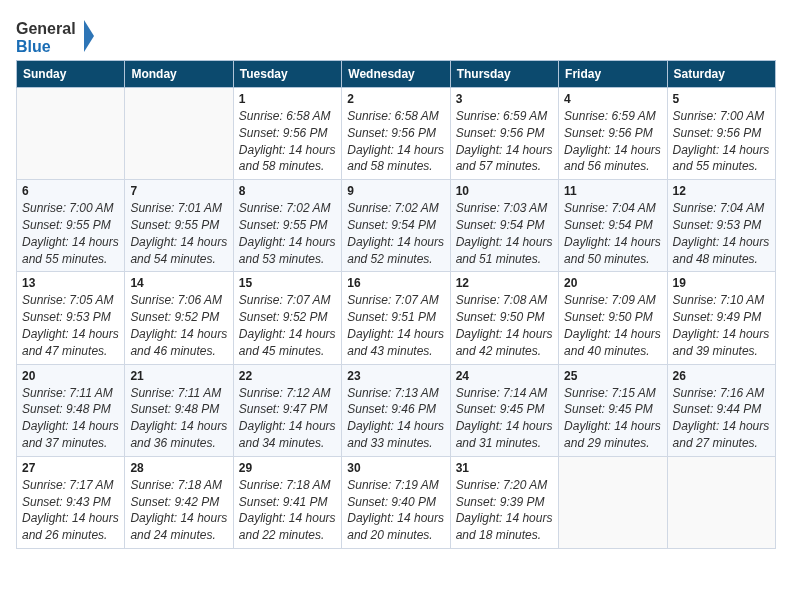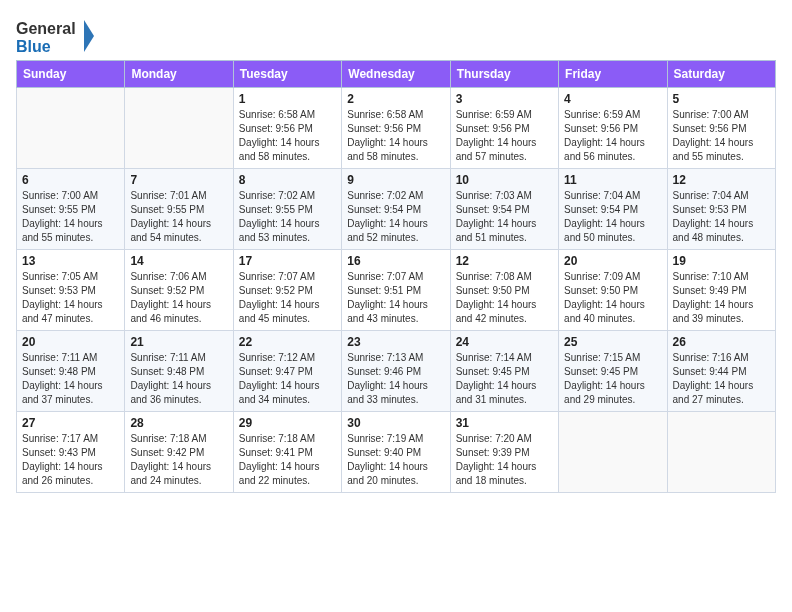--- a/index.html
+++ b/index.html
@@ -33,21 +33,21 @@
     .location {
       font-size: 15px;
       color: #444;
     }
     table {
       width: 100%;
       border-collapse: collapse;
       font-size: 10.5px;
     }
     thead tr th {
-      background-color: #8b5cf6;
+      background-color: #0c4a6e;
       color: white;
       text-align: left;
       padding: 6px 6px;
       font-size: 12px;
       font-weight: bold;
       border: 1px solid #b0c4d8;
     }
     tbody tr td {
       vertical-align: top;
       border: 1px solid #d0d8e4;
@@ -61,22 +61,23 @@
     }
     .day-num {
       font-weight: bold;
       font-size: 12px;
       display: block;
       margin-bottom: 2px;
       color: #222;
     }
     .day-info {
       color: #333;
-      font-size: 10px;
+      font-size: 12px;
       line-height: 1.4;
+      font-style: italic;
     }
     .empty-cell {
       background: #f9f9f9 !important;
     }
   </style>
 </head>
 <body>
 
 <div class="header-area">
   <div class="logo">
@@ -162,21 +163,21 @@
       <tr>
         <td>
           <span class="day-num">13</span>
           <div class="day-info">Sunrise: 7:05 AM<br>Sunset: 9:53 PM<br>Daylight: 14 hours and 47 minutes.</div>
         </td>
         <td>
           <span class="day-num">14</span>
           <div class="day-info">Sunrise: 7:06 AM<br>Sunset: 9:52 PM<br>Daylight: 14 hours and 46 minutes.</div>
         </td>
         <td>
-          <span class="day-num">17</span>
+          <span class="day-num">15</span>
           <div class="day-info">Sunrise: 7:07 AM<br>Sunset: 9:52 PM<br>Daylight: 14 hours and 45 minutes.</div>
         </td>
         <td>
           <span class="day-num">16</span>
           <div class="day-info">Sunrise: 7:07 AM<br>Sunset: 9:51 PM<br>Daylight: 14 hours and 43 minutes.</div>
         </td>
         <td>
           <span class="day-num">12</span>
           <div class="day-info">Sunrise: 7:08 AM<br>Sunset: 9:50 PM<br>Daylight: 14 hours and 42 minutes.</div>
         </td>

